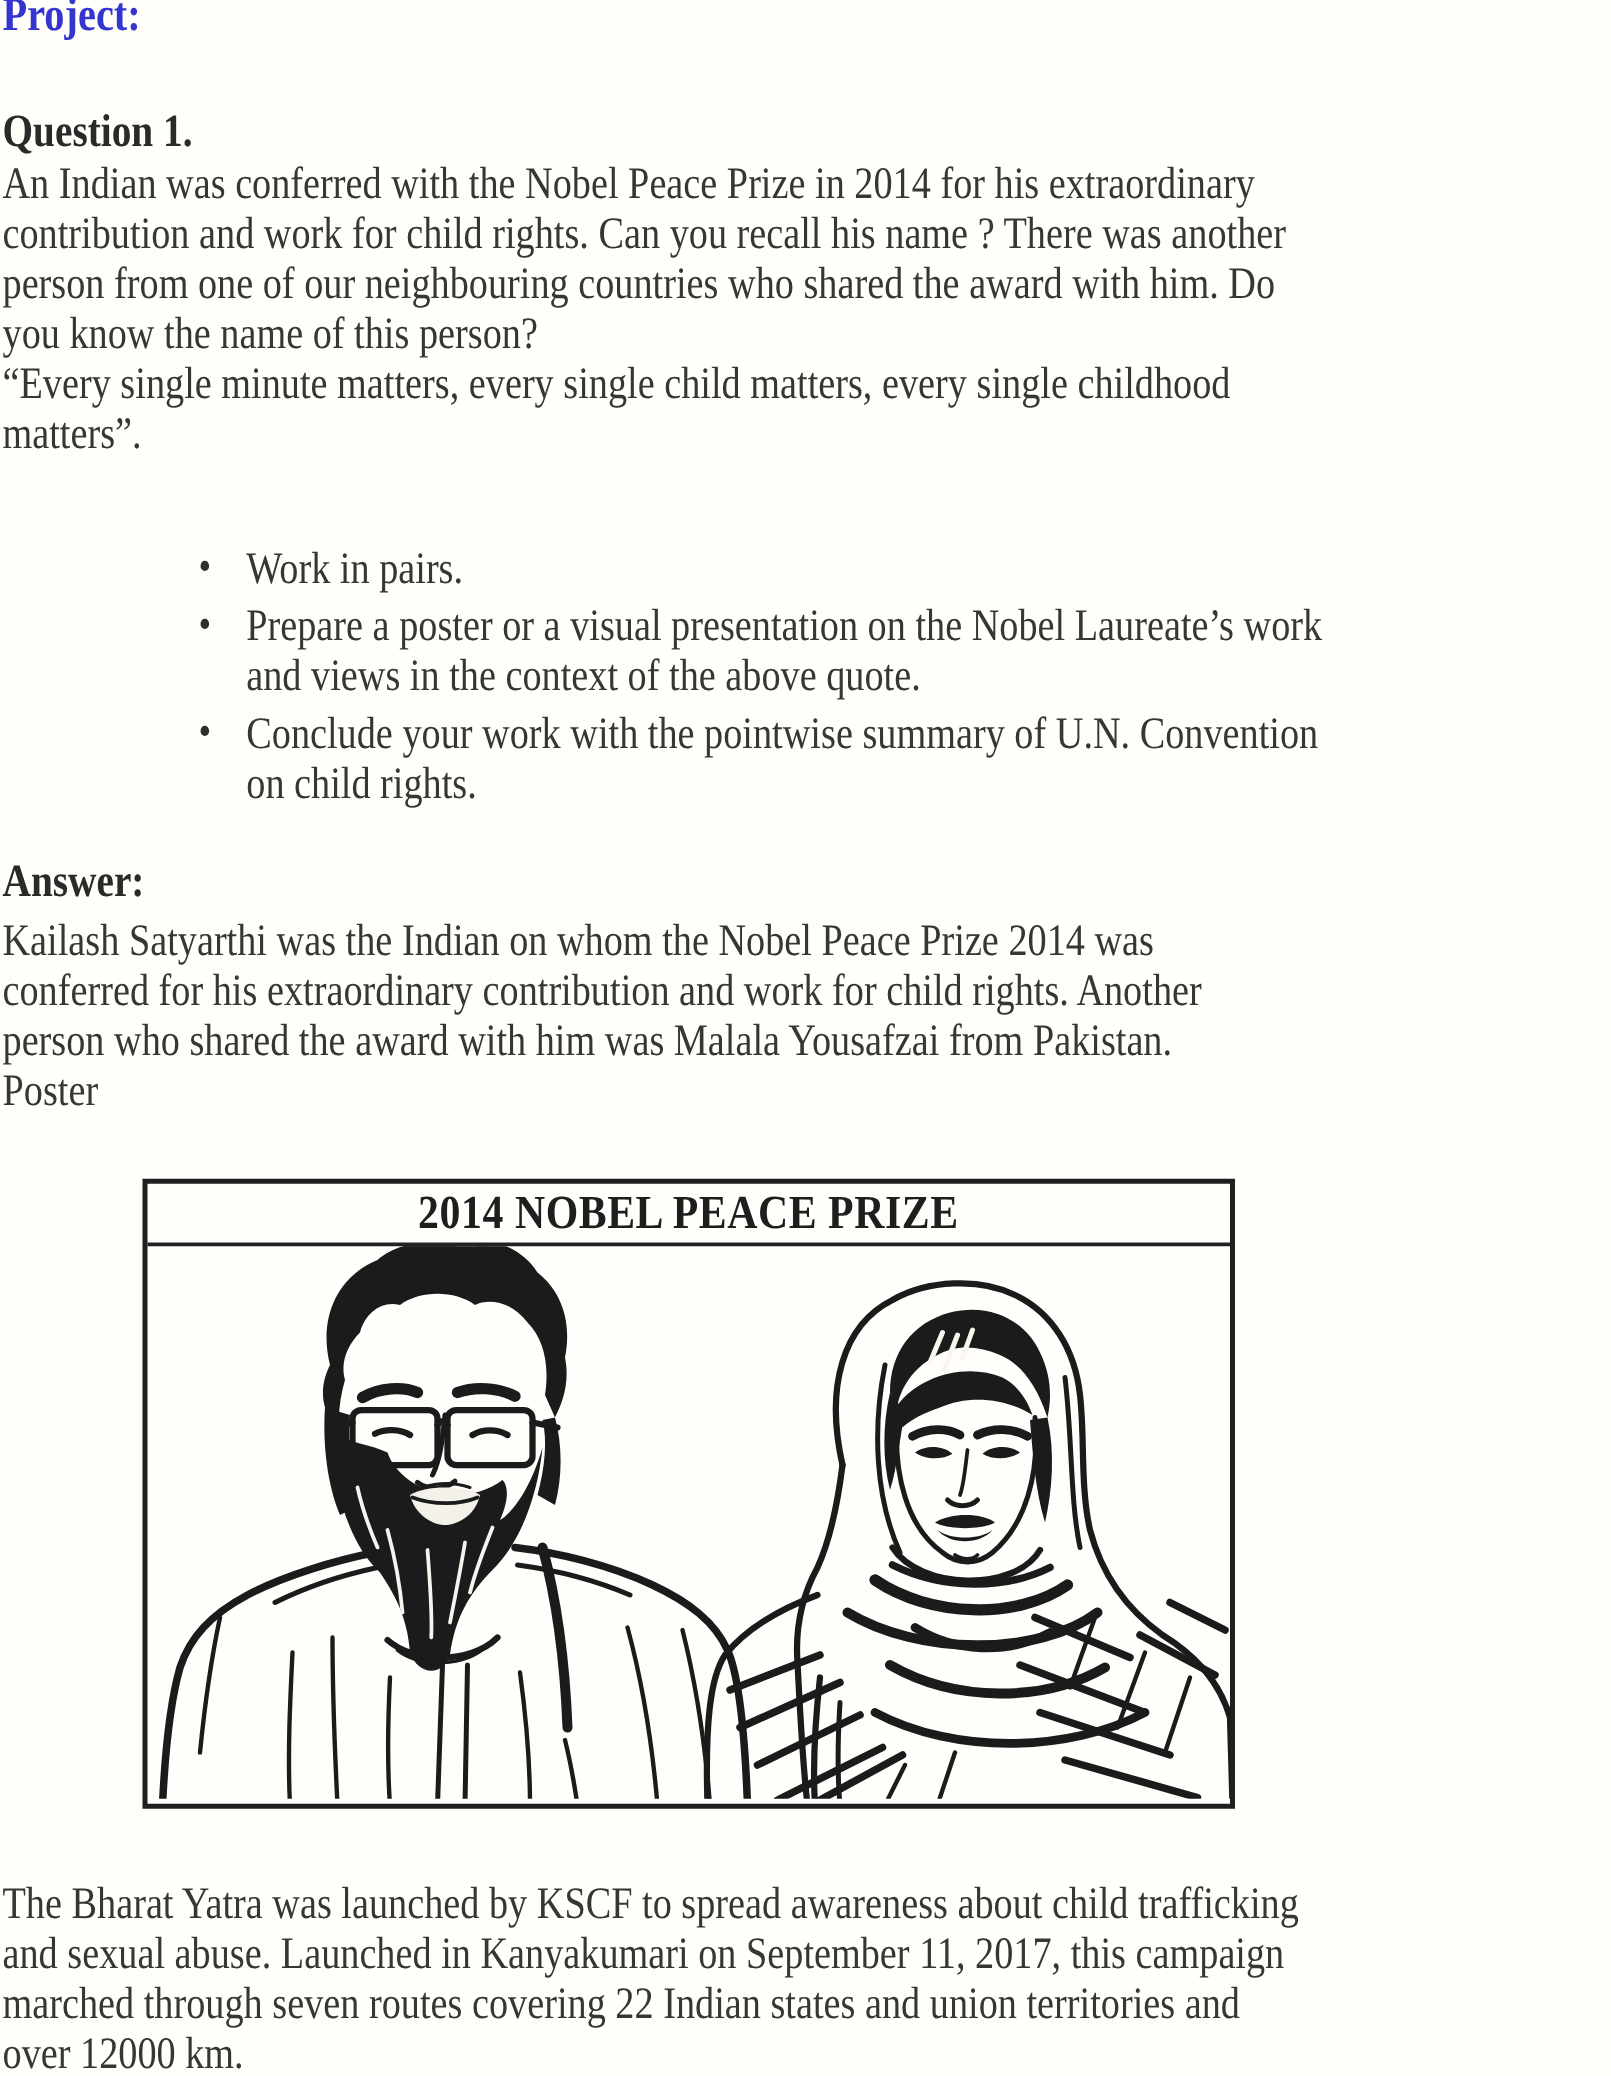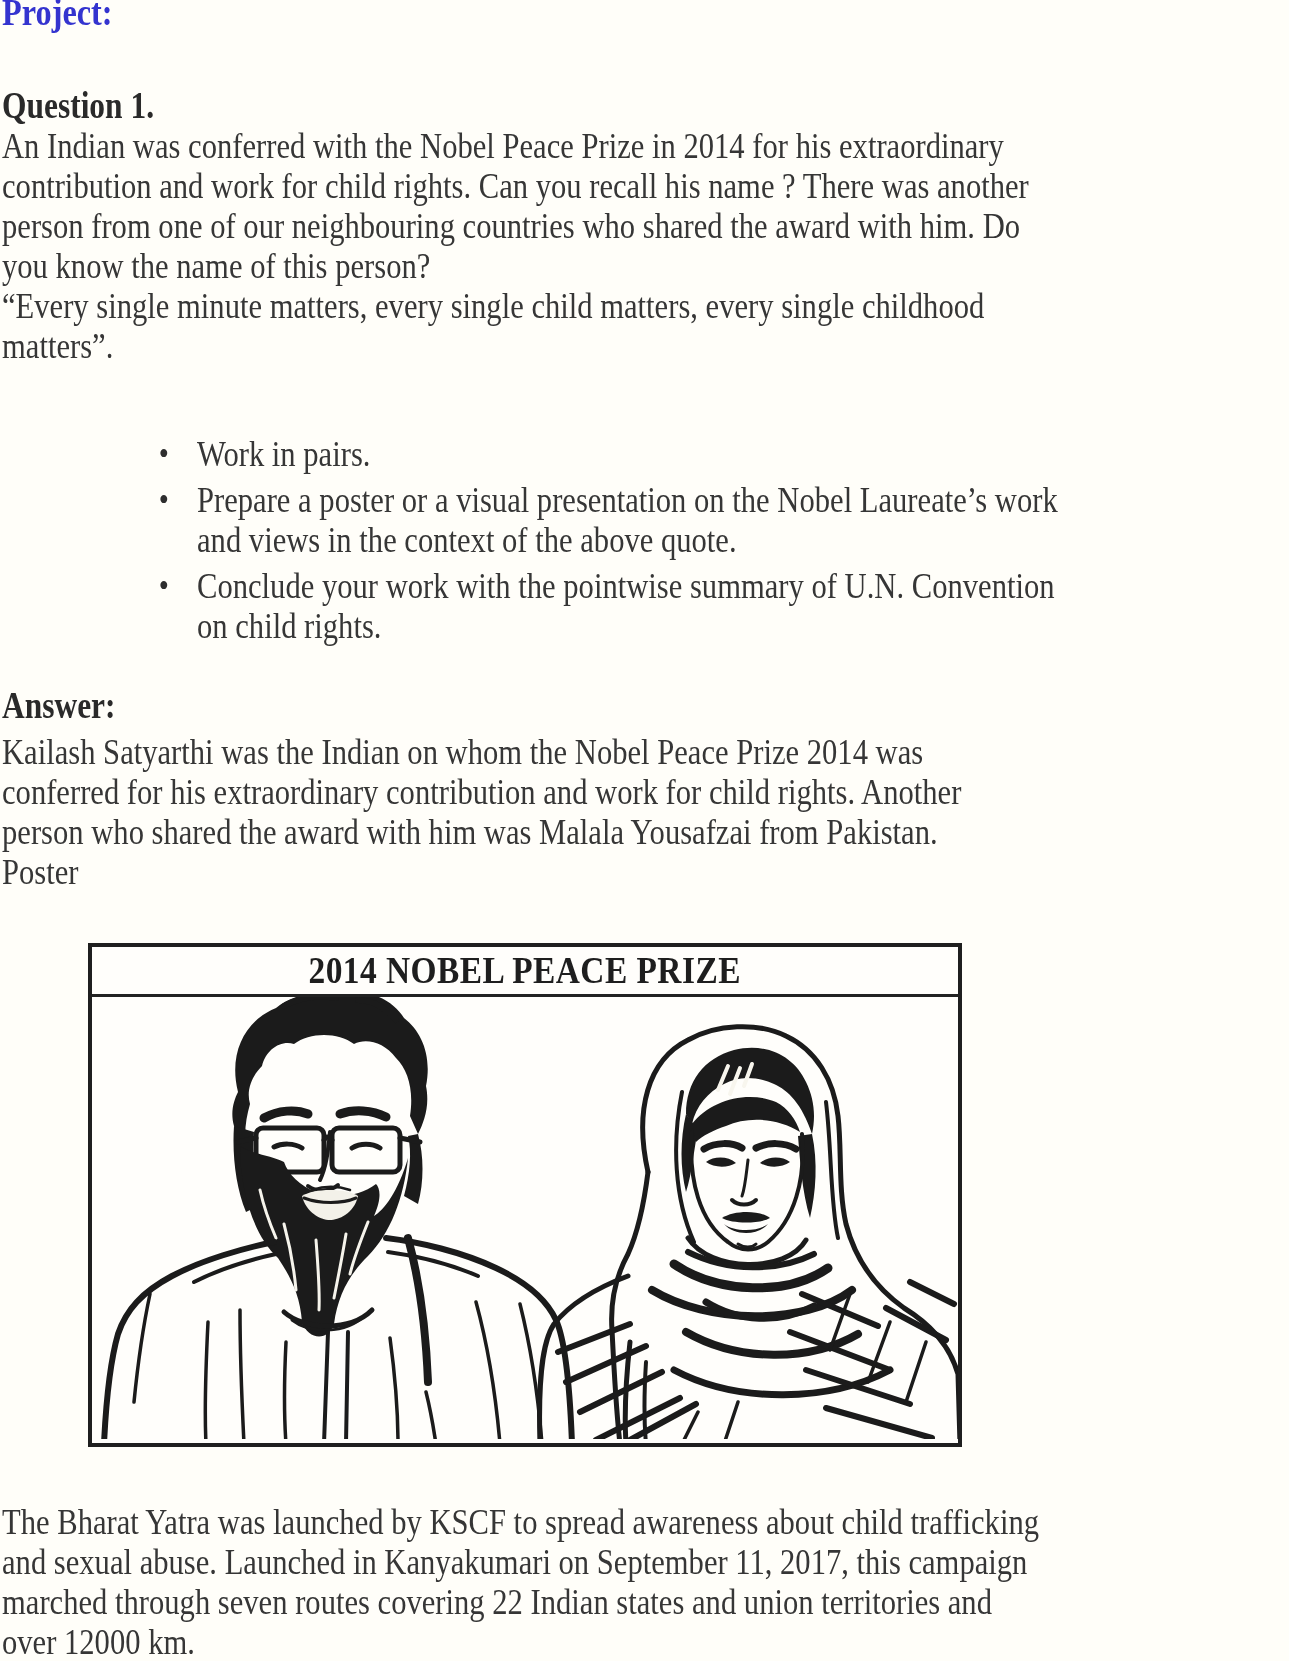--- a/index.html
+++ b/index.html
@@ -25,21 +25,21 @@
   ul.q-bullets li{position:relative;line-height:40px;}
   ul.q-bullets li + li{margin-top:6px;}
   ul.q-bullets li::before{
     content:"•";position:absolute;left:-45px;top:0;
     font-size:34px;color:#2e2e2e;
   }
   .answer-heading{margin:40px 0 0 0;font-size:37px;line-height:40px;font-weight:bold;color:#2a2a2a;}
   .answer-paragraph{margin:6px 0 0 0;}
   .poster-label{margin:0;}
   figure.poster{
-    margin:51px 0 0 86px;padding:0;
+    margin:51px 0 0 112px;padding:0;
     width:866px;height:496px;
     border:4px solid #1f1f1f;
     background:#fffefb;
     position:relative;
   }
   .poster-header{
     height:47px;border-bottom:3px solid #222;
     display:flex;align-items:center;justify-content:center;
   }
   .poster-title{

